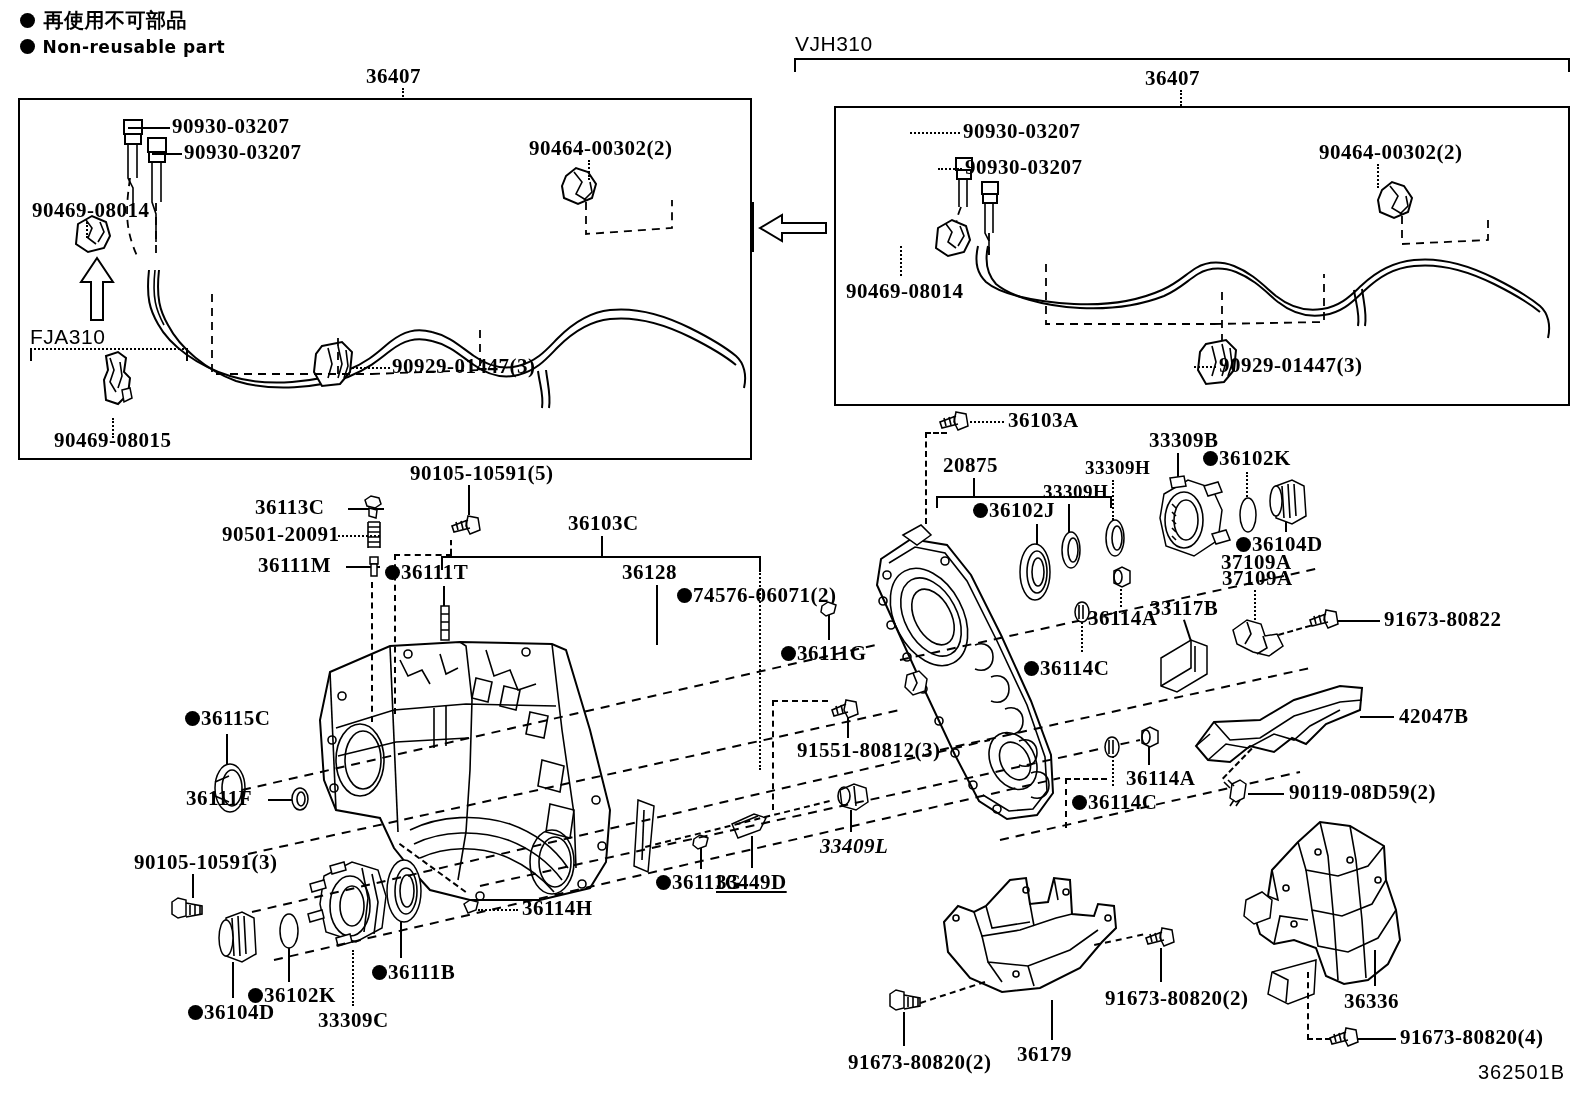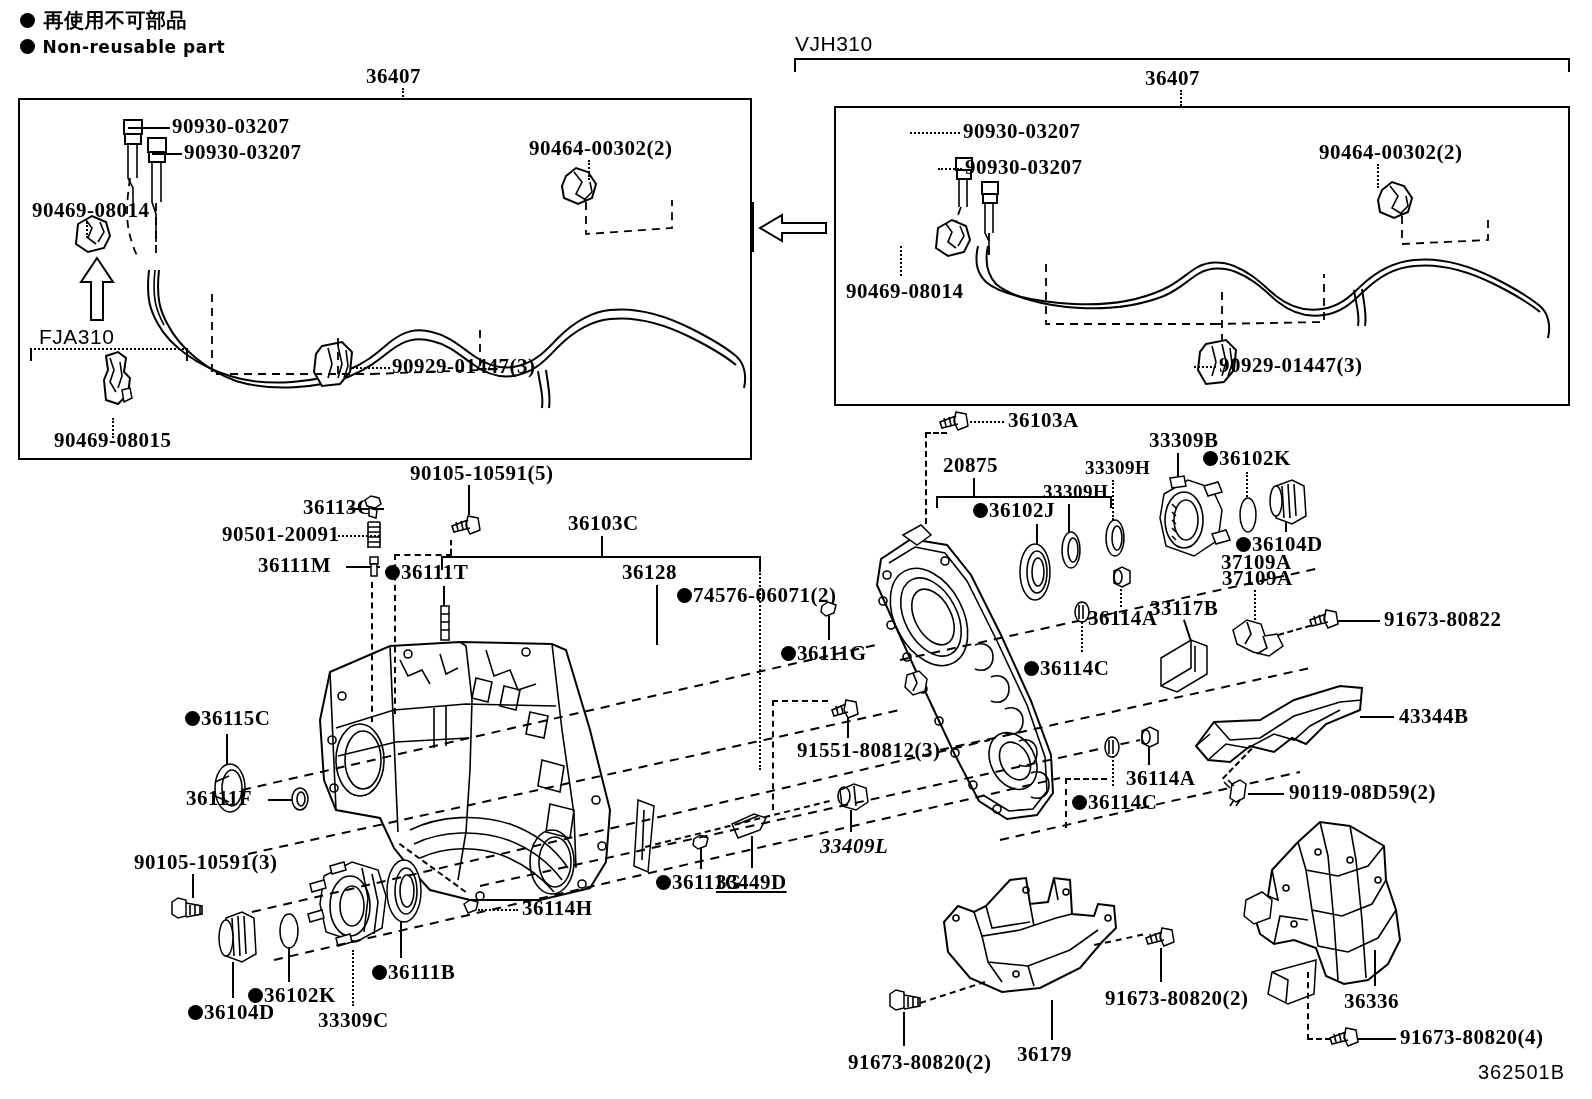--- a/index.html
+++ b/index.html
@@ -132,21 +132,21 @@
   <div class="lbl" style="left:32px;top:200px;">90469-08014</div>
   <div class="dotv" style="left:86px;top:222px;height:16px;"></div>
 
   <div class="lbl" style="left:392px;top:356px;">90929-01447(3)</div>
   <div class="dotln" style="left:352px;top:367px;width:38px;"></div>
 
   <svg class="sv" style="left:78px;top:256px;" width="40" height="66" viewBox="0 0 40 66">
     <path class="stf" d="M19 2 L35 26 L25 26 L25 64 L13 64 L13 26 L3 26 Z"></path>
   </svg>
 
-  <div class="lbl grp" style="left:39px;top:326px;">FJA310</div>
+  <div class="lbl grp" style="left:30px;top:326px;">FJA310</div>
   <div class="brk" style="left:30px;top:348px;width:158px;"></div>
   <svg class="sv" style="left:96px;top:348px;" width="48" height="72" viewBox="0 0 48 72">
     <path class="stf" d="M10 8 l12 -4 l8 6 l-2 14 l6 6 l-2 16 l-10 10 l-12 -4 l-2 -20 l4 -10 z"></path>
     <path class="st1" d="M14 10 l4 12 l-4 12 l6 10"></path>
     <path class="st1" d="M24 14 l2 14 l-4 12"></path>
     <path class="stf1" d="M26 42 l8 -2 l2 10 l-8 4 z"></path>
   </svg>
   <div class="dotv" style="left:112px;top:418px;height:20px;"></div>
   <div class="lbl" style="left:54px;top:430px;">90469-08015</div>
 
@@ -290,21 +290,21 @@
     <circle class="st1" cx="128" cy="280" r="4"></circle>
     <circle class="st1" cx="152" cy="304" r="4"></circle>
     <circle class="st1" cx="100" cy="56" r="4"></circle>
 
     <path class="stf1" d="M62 170 l12 -4 l8 8 l-2 12 l-12 4 l-8 -8 z"></path>
     <path class="st1" d="M68 168 l4 10 l-4 8"></path>
 
     <path class="stf1" d="M58 30 l18 -10 l10 10 l-14 10 z"></path>
   </svg>
 
-  <div class="lbl" style="left:255px;top:497px;margin-left:48px;">36113C</div>
+  <div class="lbl" style="left:255px;top:497px;">36113C</div>
   <div class="ln hln" style="left:348px;top:508px;width:36px;"></div>
   <svg class="sv" style="left:358px;top:494px;" width="30" height="30" viewBox="0 0 30 30">
     <path class="stf1" d="M7 6 l6 -4 l8 2 l2 6 l-6 4 l-8 -2 z"></path>
     <path class="stf1" d="M11 14 l8 2 l-1 8 l-7 -2 z"></path>
   </svg>
 
   <div class="lbl" style="left:222px;top:524px;">90501-20091</div>
   <div class="dotln" style="left:338px;top:535px;width:42px;"></div>
   <svg class="sv" style="left:364px;top:518px;" width="22" height="36" viewBox="0 0 22 36">
     <path class="st1" d="M4 4 h12 M4 9 h12 M4 14 h12 M4 19 h12 M4 24 h12 M4 29 h12"></path>
@@ -606,21 +606,21 @@
     <span class="dot"></span><span>36114C</span>
   </div>
   <div class="dotv" style="left:1112px;top:752px;height:34px;"></div>
   <svg class="sv" style="left:1100px;top:735px;" width="24" height="24" viewBox="0 0 24 24">
     <ellipse class="stf1" cx="12" cy="12" rx="7" ry="10"></ellipse>
     <path class="st1" d="M9 5 l0 14 M13 5 l0 14"></path>
   </svg>
   <div class="dashv" style="left:1065px;top:778px;height:50px;"></div>
   <div class="dashln" style="left:1065px;top:778px;width:42px;"></div>
 
-  <div class="lbl" style="left:1399px;top:706px;">43344B</div>
+  <div class="lbl" style="left:1399px;top:706px;">42047B</div>
   <div class="ln hln" style="left:1360px;top:716px;width:34px;"></div>
   <svg class="sv" style="left:1190px;top:682px;" width="180" height="110" viewBox="0 0 180 110">
     <path class="st" d="M6 64 L24 40 L70 38 L104 18 L150 4 L172 6 L170 28
        L136 42 L116 62 L102 56 L84 70 L60 64 L40 80 L18 78 Z"></path>
     <path class="st1" d="M24 40 L40 58 L70 56 L104 34 L150 20 L172 18"></path>
     <path class="st1" d="M18 78 L36 62 L58 66 L84 52 L104 58 L120 44 L150 28"></path>
     <path class="st1" d="M6 64 L20 52"></path>
   </svg>
 
   <div class="lbl" style="left:1289px;top:782px;">90119-08D59(2)</div>

